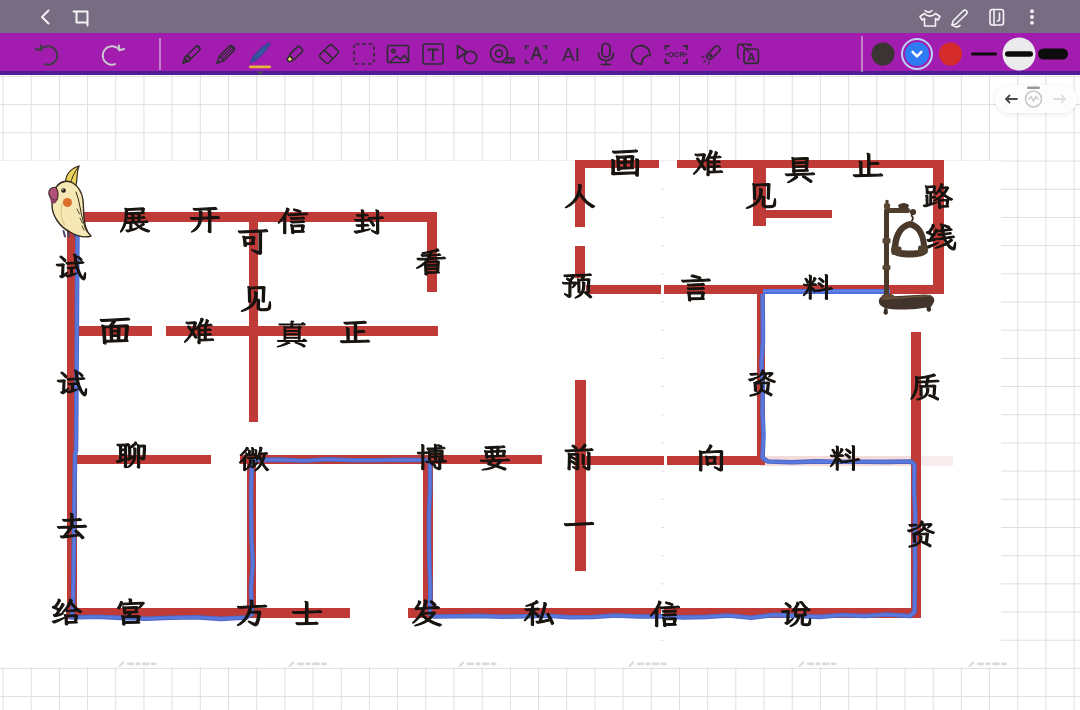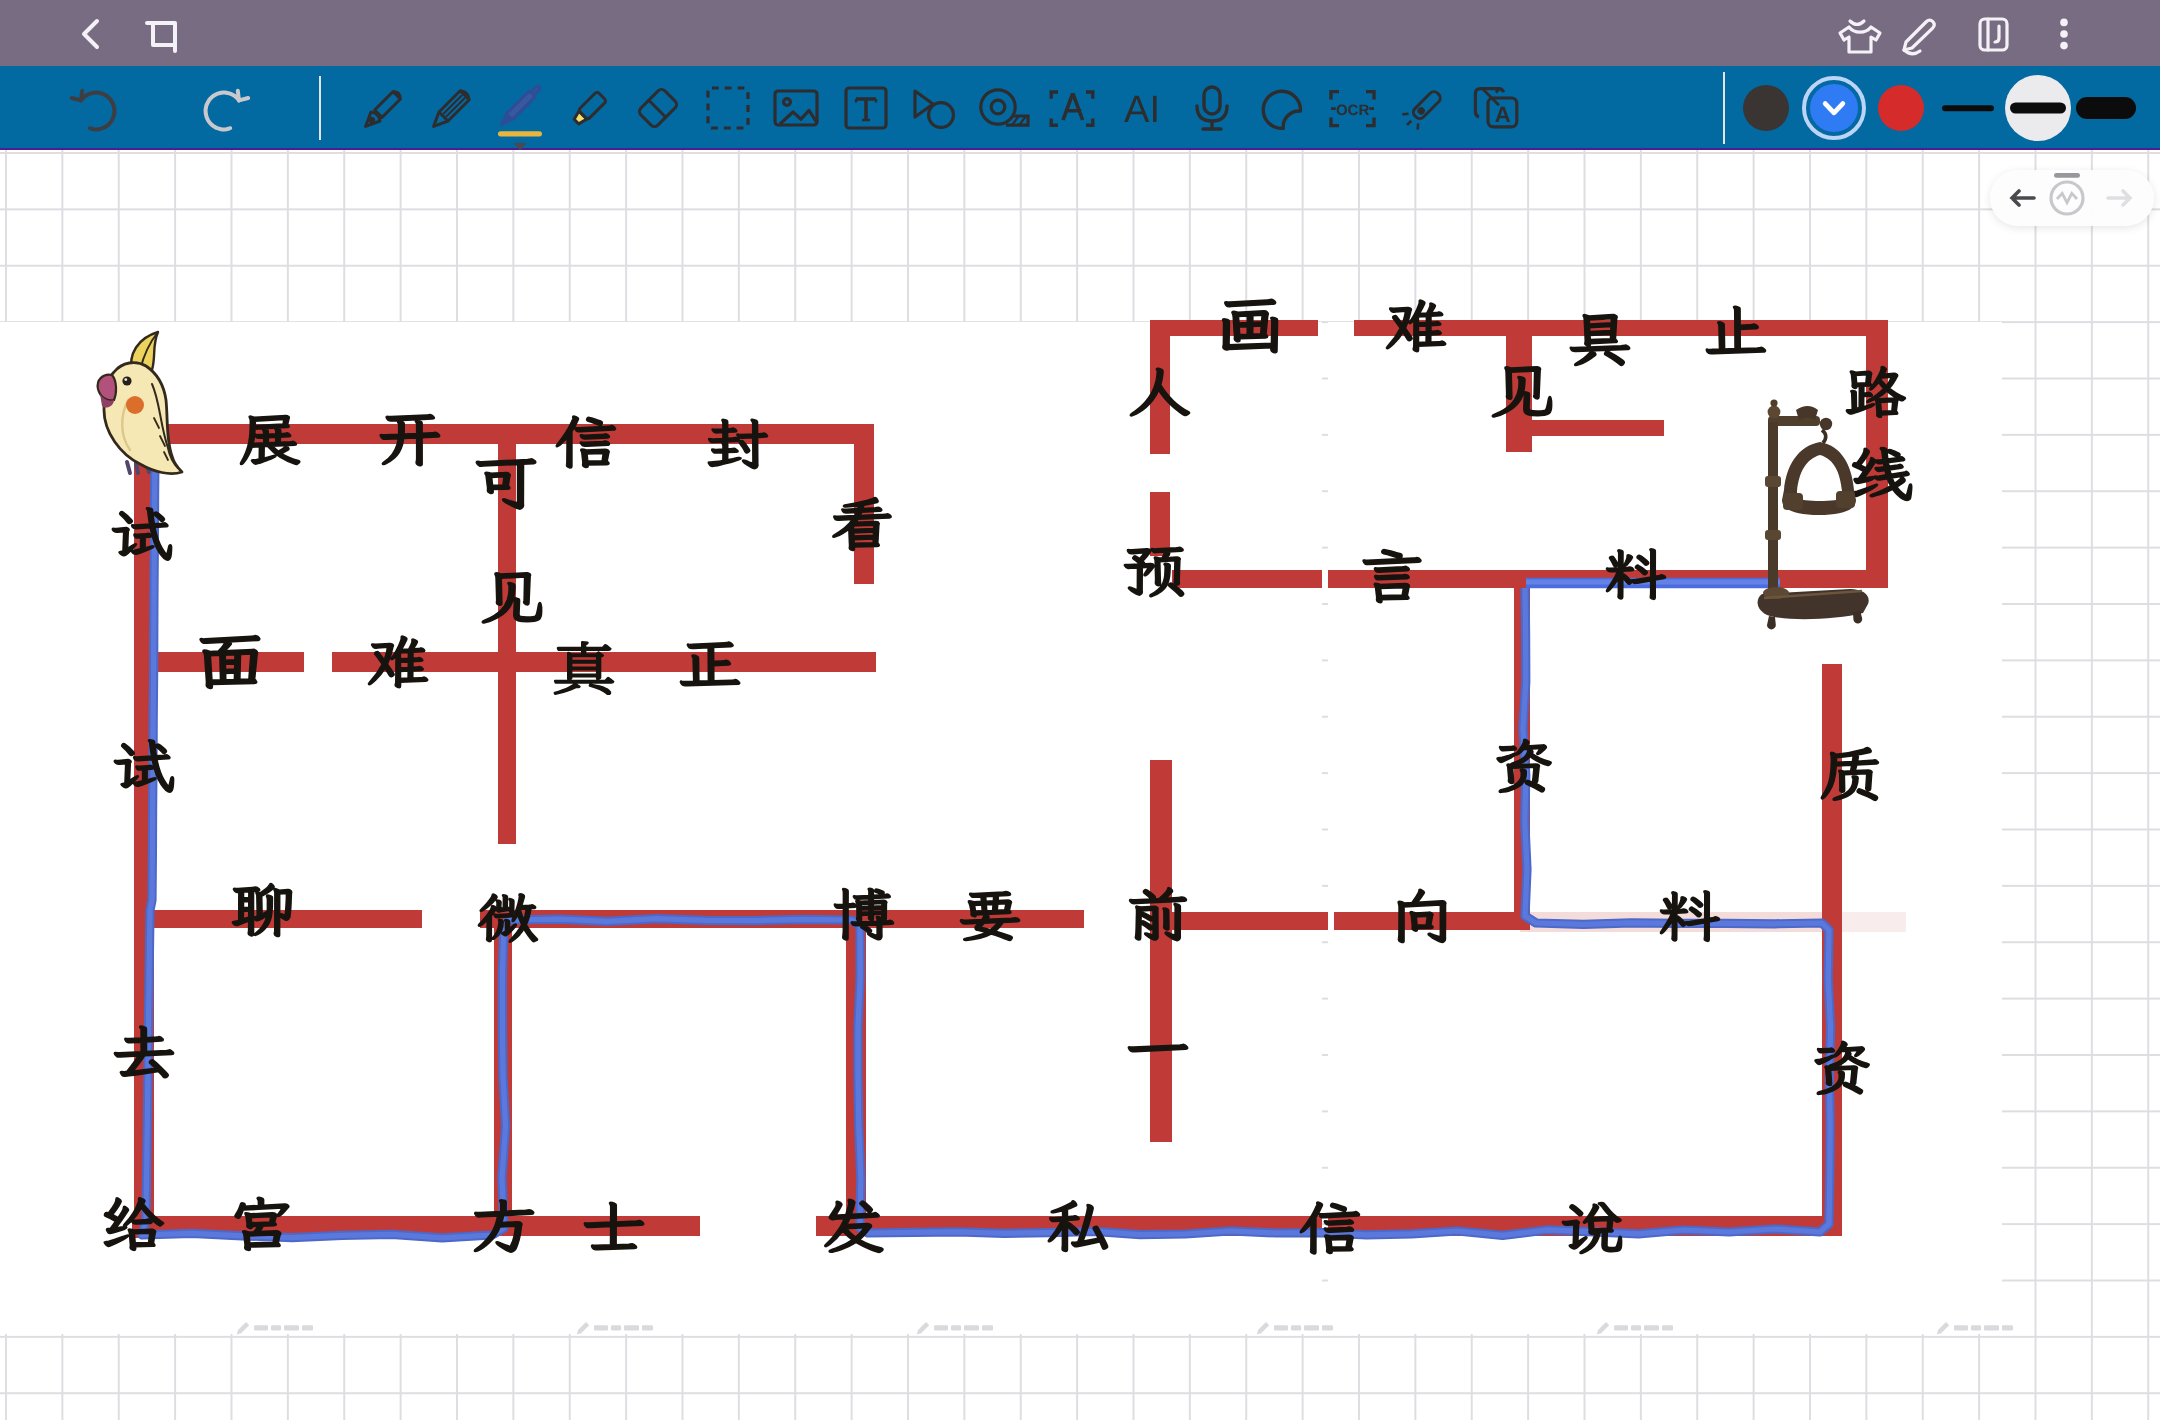--- a/index.html
+++ b/index.html
@@ -234,21 +234,21 @@
 <path d="M994,9.5 v15.5"></path>
 <path d="M999.5,13 v6 q0,2 -2,2"></path>
 </g>
 <g fill="#f4f2f6">
 <circle cx="1032" cy="11.2" r="1.9"></circle>
         <circle cx="1032" cy="17" r="1.9"></circle>
         <circle cx="1032" cy="22.8" r="1.9"></circle>
 </g>
 </svg>
 </div>
-<div style="position:absolute;left:0;top:33px;width:1080px;height:42px;background:#0369a1;border-bottom:1px solid #4c1d95">
+<div style="position:absolute;left:0;top:33px;width:1080px;height:42px;background:#a21caf;border-bottom:4px solid #4c1d95">
 <svg width="1080" height="42" viewBox="0 33 1080 42" xmlns="http://www.w3.org/2000/svg" style="position:absolute;left:0;top:0">
       <path d="M40.5 50.2 L41.1 49.4 L41.8 48.7 L42.6 48.0 L43.5 47.5 L44.4 47.0 L45.3 46.7 L46.3 46.5 L47.4 46.3 L48.4 46.3 L49.4 46.4 L50.4 46.6 L51.4 46.9 L52.3 47.4 L53.2 47.9 L54.0 48.5 L54.7 49.2 L55.4 50.0 L55.9 50.9 L56.4 51.8 L56.8 52.7 L57.0 53.7 L57.2 54.7 L57.2 55.8 L57.1 56.8 L56.9 57.8 L56.6 58.8 L56.2 59.7 L55.7 60.6 L55.1 61.4 L54.4 62.1 L53.6 62.8 L52.7 63.4 L51.8 63.9 L50.9 64.2 L49.9 64.5 L48.9 64.7 L47.9 64.7 L46.8 64.6 L45.8 64.4 L44.9 64.1" fill="none" stroke="#3e3e42" stroke-width="2" stroke-linecap="round"></path>
       <path d="M40.5 50.2 l-4.6 -1.2 M40.5 50.2 l0.6 -4.8" stroke="#3e3e42" stroke-width="2" fill="none" stroke-linecap="round"></path>
       <path d="M119.5 50.2 L118.9 49.4 L118.2 48.7 L117.4 48.0 L116.5 47.5 L115.6 47.0 L114.7 46.7 L113.7 46.5 L112.6 46.3 L111.6 46.3 L110.6 46.4 L109.6 46.6 L108.6 46.9 L107.7 47.4 L106.8 47.9 L106.0 48.5 L105.3 49.2 L104.6 50.0 L104.1 50.9 L103.6 51.8 L103.2 52.7 L103.0 53.7 L102.8 54.7 L102.8 55.8 L102.9 56.8 L103.1 57.8 L103.4 58.8 L103.8 59.7 L104.3 60.6 L104.9 61.4 L105.6 62.1 L106.4 62.8 L107.3 63.4 L108.2 63.9 L109.1 64.2 L110.1 64.5 L111.1 64.7 L112.1 64.7 L113.2 64.6 L114.2 64.4 L115.1 64.1" fill="none" stroke="#c9c9cd" stroke-width="2" stroke-linecap="round"></path>
       <path d="M119.5 50.2 l4.6 -1.2 M119.5 50.2 l-0.6 -4.8" stroke="#c9c9cd" stroke-width="2" fill="none" stroke-linecap="round"></path>
       <line x1="160" y1="38" x2="160" y2="70" stroke="#e4e4e8" stroke-width="1"></line>
       <g transform="translate(192 54) rotate(45)" stroke="#2d2d30" stroke-width="1.5" fill="none" stroke-linejoin="round">
         <path d="M0,13 L-3.2,6 Q0,3.6 3.2,6 Z M-2.6,-9 h5.2 v13 h-5.2 Z M-2.6,-9 q2.6,-2.4 5.2,0"></path>
         <circle cx="0" cy="8.6" r="0.9" fill="#2d2d30"></circle>
       </g>

